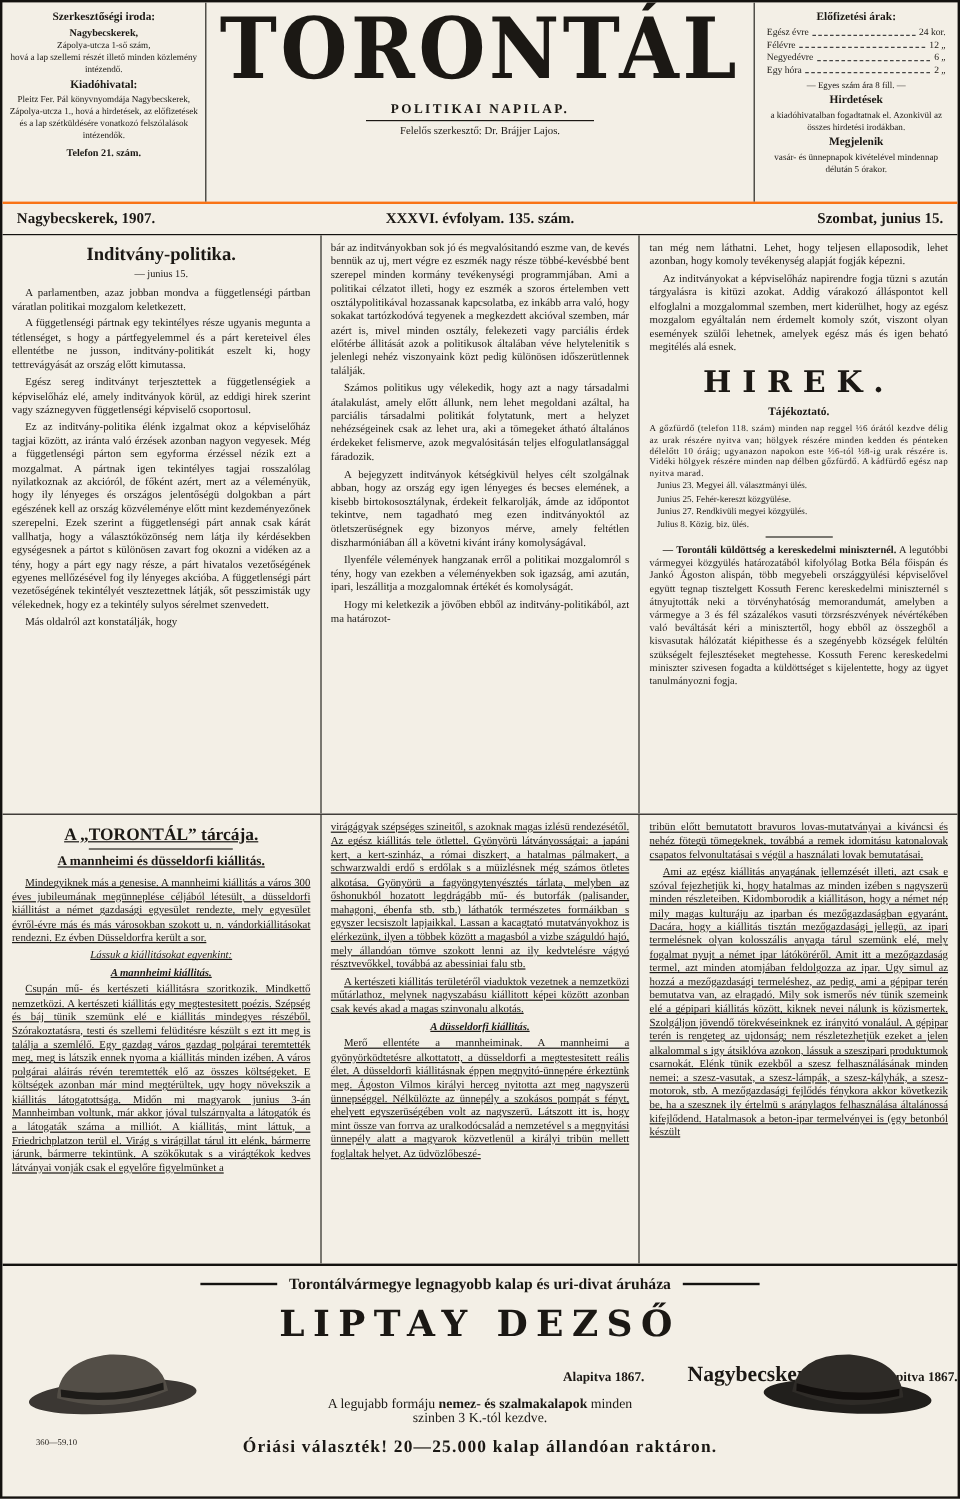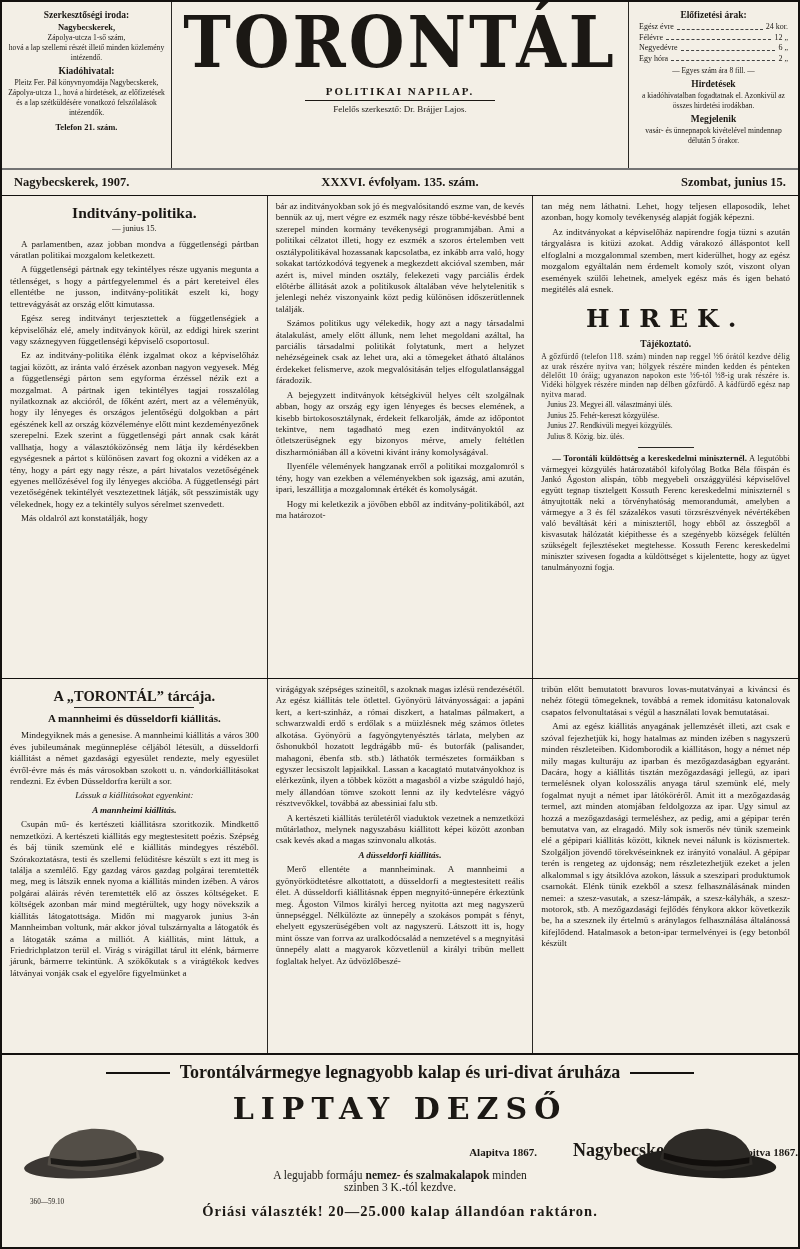--- a/index.html
+++ b/index.html
@@ -2,21 +2,21 @@
 <html><head>
 <meta charset="utf-8">
 <style>
   html,body { margin:0; padding:0; background:#35322e; }
   .page {
     width:800px; height:1249px; margin:0 auto; box-sizing:border-box;
     background:#f3efe6; color:#1b1814; border:2px solid #141210;
     font-family:"Liberation Serif", serif; overflow:hidden; position:relative;
   }
   
-  .header { display:flex; height:166px; border-bottom:2px solid #737373; }
+  .header { display:flex; height:166px; border-bottom:2px solid #f97316; }
   .hbox { width:170px; box-sizing:border-box; padding:5px 6px; font-size:7.6px; line-height:1.3; text-align:center; }
   .hbox-left  { border-right:1px solid #2a2824; }
   .hbox-right { border-left:1px solid #2a2824; }
   .hbox .btitle { font-weight:bold; font-size:9.5px; margin:2px 0 1px; }
   .hbox .bcity  { font-weight:bold; font-size:8.5px; }
   .hcenter { flex:1; text-align:center; padding-top:4px; }
   .masthead {
     font-family:"DejaVu Serif", serif; font-weight:bold; font-size:64px; line-height:1.02;
     letter-spacing:3px; transform:scaleY(1.1); transform-origin:top center;
   }
@@ -38,29 +38,29 @@
   .para { margin:0 0 3px; text-indent:11px; }
   .article-title { text-align:center; font-weight:bold; font-size:15.5px; margin:2px 0 0; text-indent:0; }
   .article-date { text-align:center; font-size:8.6px; margin:0 0 5px; }
   .hirek-title { text-align:center; font-weight:bold; font-size:25px; letter-spacing:9px; margin:8px 0 3px; font-family:"DejaVu Serif", serif; }
   .hirek-sub { text-align:center; font-weight:bold; font-size:9.5px; margin:0 0 2px; }
   .small-text { font-size:7.5px; line-height:1.25; text-align:justify; letter-spacing:0.3px; }
   .schedule-line { font-size:7.6px; margin:1px 0 0 6px; text-align:left; }
   .mini-rule { width:56px; border-top:1px solid #2a2824; margin:5px auto; }
   .bold-lead { font-weight:bold; }
   
-  .tarca { display:flex; height:374px; overflow:hidden; border-top:1px solid #141210; }
+  .tarca { display:flex; height:374px; overflow:hidden; border-top:1px solid #141210;text-decoration:underline; }
   .tarca-title { font-weight:bold; font-size:14.5px; text-align:center; margin:3px 0 1px; text-indent:0; }
   .tarca-rule { width:120px; border-top:1px solid #2a2824; margin:2px auto 4px; }
   .tarca-headline { font-weight:bold; font-size:11px; text-align:center; margin:2px 0 4px; text-indent:0; }
   .sub-head { font-style:italic; font-weight:bold; font-size:9px; text-align:center; margin:3px 0; text-indent:0; }
   .see-line { font-style:italic; font-size:9px; text-align:center; margin:2px 0 3px; text-indent:0; }
   
   .ad { border-top:2px solid #141210; height:193px; box-sizing:border-box; position:relative; text-align:center; padding-top:7px; overflow:hidden; }
-  .ad-banner { display:flex; align-items:center; justify-content:center; gap:10px; font-weight:bold; font-size:18px; }
+  .ad-banner { display:flex; align-items:center; justify-content:center; gap:10px; font-weight:bold; font-size:13px; }
   .ad-dash { width:64px; border-top:2px solid #141210; }
   .ad-name { font-family:"DejaVu Serif", serif; font-weight:bold; font-size:30px; letter-spacing:7px; margin-top:8px; }
   .ad-founded-row { display:flex; justify-content:flex-end; align-items:baseline; gap:36px; margin-top:14px; }
   .ad-founded { font-weight:bold; font-size:11px; }
   .ad-city { font-weight:bold; font-size:18px; }
   .ad-offer { font-size:11.5px; margin-top:8px; }
   .ad-offer .b { font-weight:bold; }
   .ad-bottom { font-weight:bold; font-size:14.5px; letter-spacing:1px; margin-top:10px; }
   .ad-ref { position:absolute; left:28px; bottom:40px; font-size:7.2px; }
   .hat { position:absolute; top:58px; }

